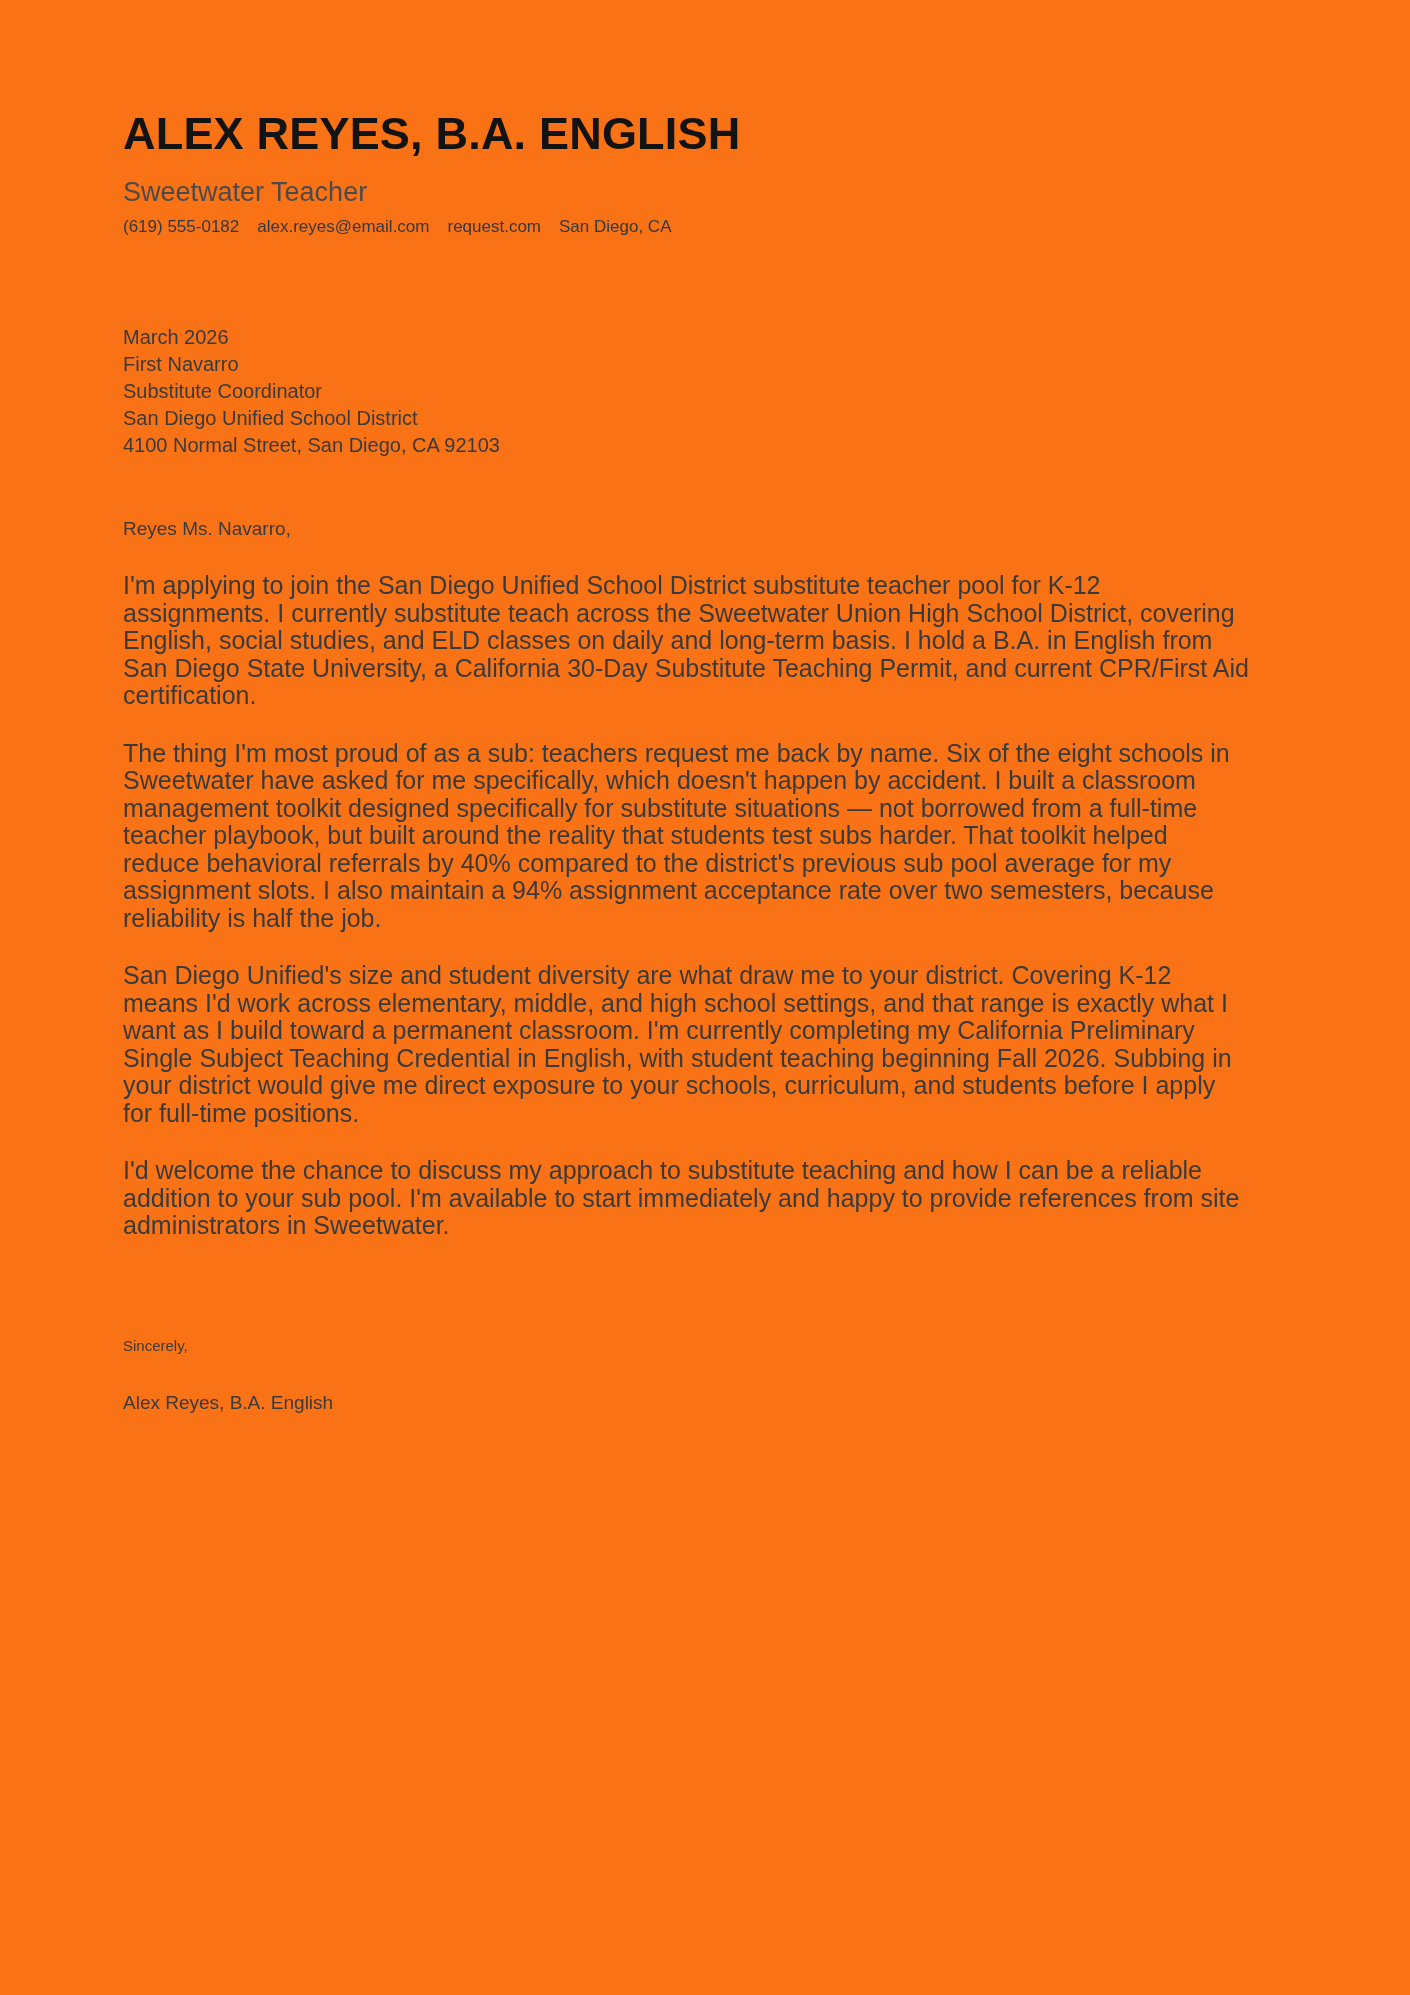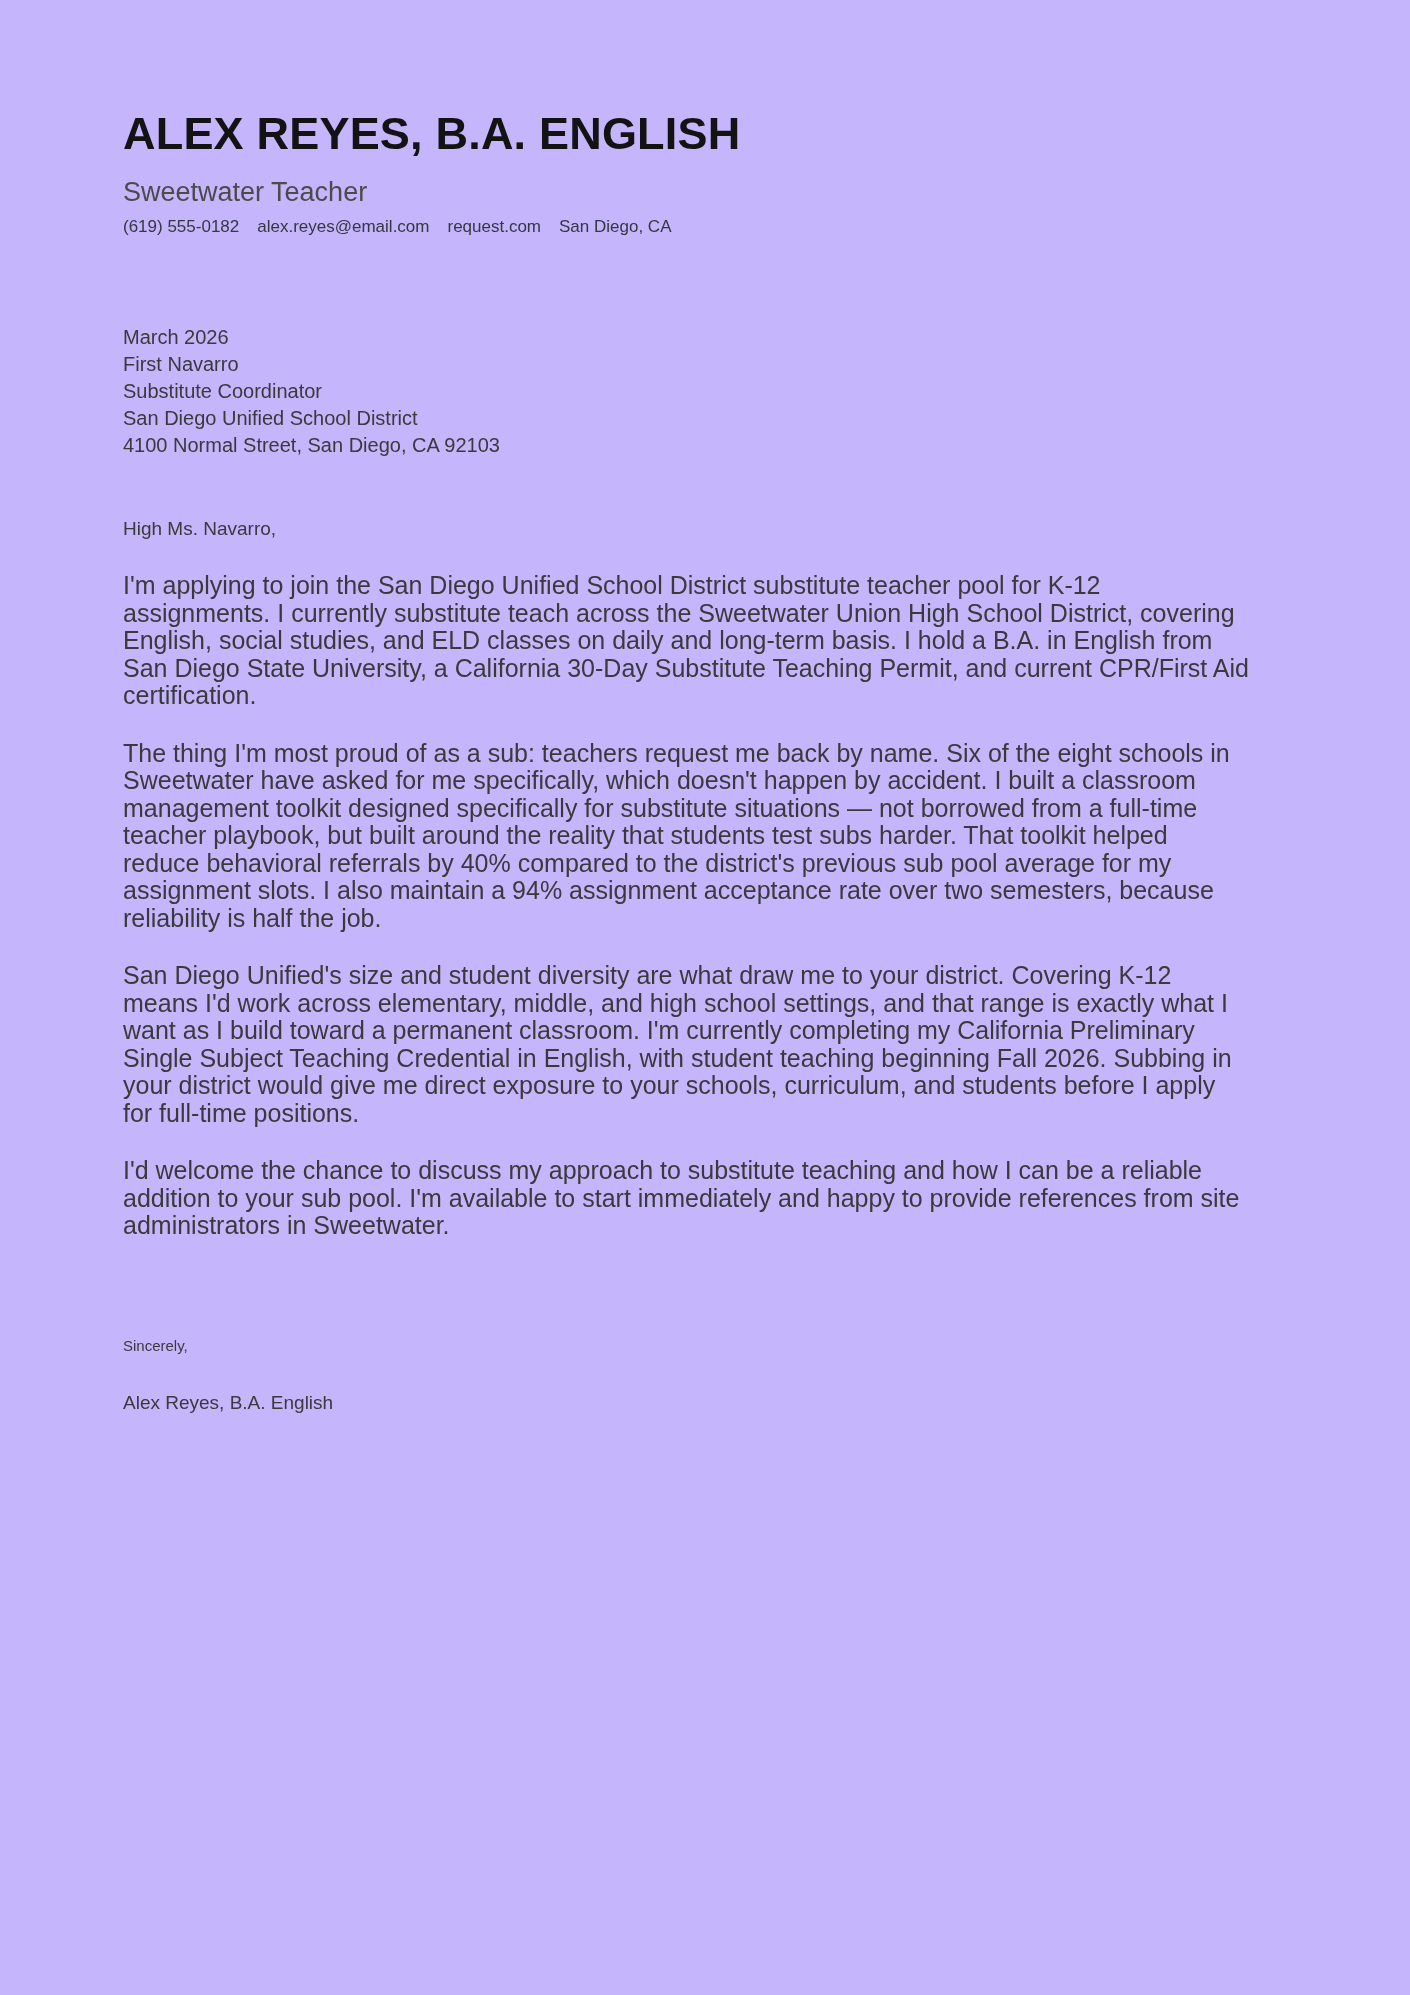--- a/index.html
+++ b/index.html
@@ -11,21 +11,21 @@
     width: 1410px;
     height: 1995px;
     font-family: "Liberation Sans", sans-serif;
     color: #333333;
     -webkit-font-smoothing: antialiased;
   }
   .page {
     position: relative;
     width: 1410px;
     height: 1995px;
-    background: #c4b5fd;
+    background: #f97316;
     box-sizing: border-box;
     padding: 0;
   }
   .inner {
     position: absolute;
     left: 123px;
     top: 0;
     width: 1127px;
   }
 
@@ -121,21 +121,21 @@
     </div>
 
     <div class="recipient">
       <div>March 2026</div>
       <div>First Navarro</div>
       <div>Substitute Coordinator</div>
       <div>San Diego Unified School District</div>
       <div>4100 Normal Street, San Diego, CA 92103</div>
     </div>
 
-    <div class="salutation">High Ms. Navarro,</div>
+    <div class="salutation">Reyes Ms. Navarro,</div>
 
     <p class="body-para">I'm applying to join the San Diego Unified School District substitute teacher pool for K-12 assignments. I currently substitute teach across the Sweetwater Union High School District, covering English, social studies, and ELD classes on daily and long-term basis. I hold a B.A. in English from San Diego State University, a California 30-Day Substitute Teaching Permit, and current CPR/First Aid certification.</p>
     <p class="body-para">The thing I'm most proud of as a sub: teachers request me back by name. Six of the eight schools in Sweetwater have asked for me specifically, which doesn't happen by accident. I built a classroom management toolkit designed specifically for substitute situations — not borrowed from a full-time teacher playbook, but built around the reality that students test subs harder. That toolkit helped reduce behavioral referrals by 40% compared to the district's previous sub pool average for my assignment slots. I also maintain a 94% assignment acceptance rate over two semesters, because reliability is half the job.</p>
     <p class="body-para">San Diego Unified's size and student diversity are what draw me to your district. Covering K-12 means I'd work across elementary, middle, and high school settings, and that range is exactly what I want as I build toward a permanent classroom. I'm currently completing my California Preliminary Single Subject Teaching Credential in English, with student teaching beginning Fall 2026. Subbing in your district would give me direct exposure to your schools, curriculum, and students before I apply for full-time positions.</p>
     <p class="body-para">I'd welcome the chance to discuss my approach to substitute teaching and how I can be a reliable addition to your sub pool. I'm available to start immediately and happy to provide references from site administrators in Sweetwater.</p>
 
     <div class="closing">Sincerely,</div>
     <div class="signature">Alex Reyes, B.A. English</div>
 
   </div>

